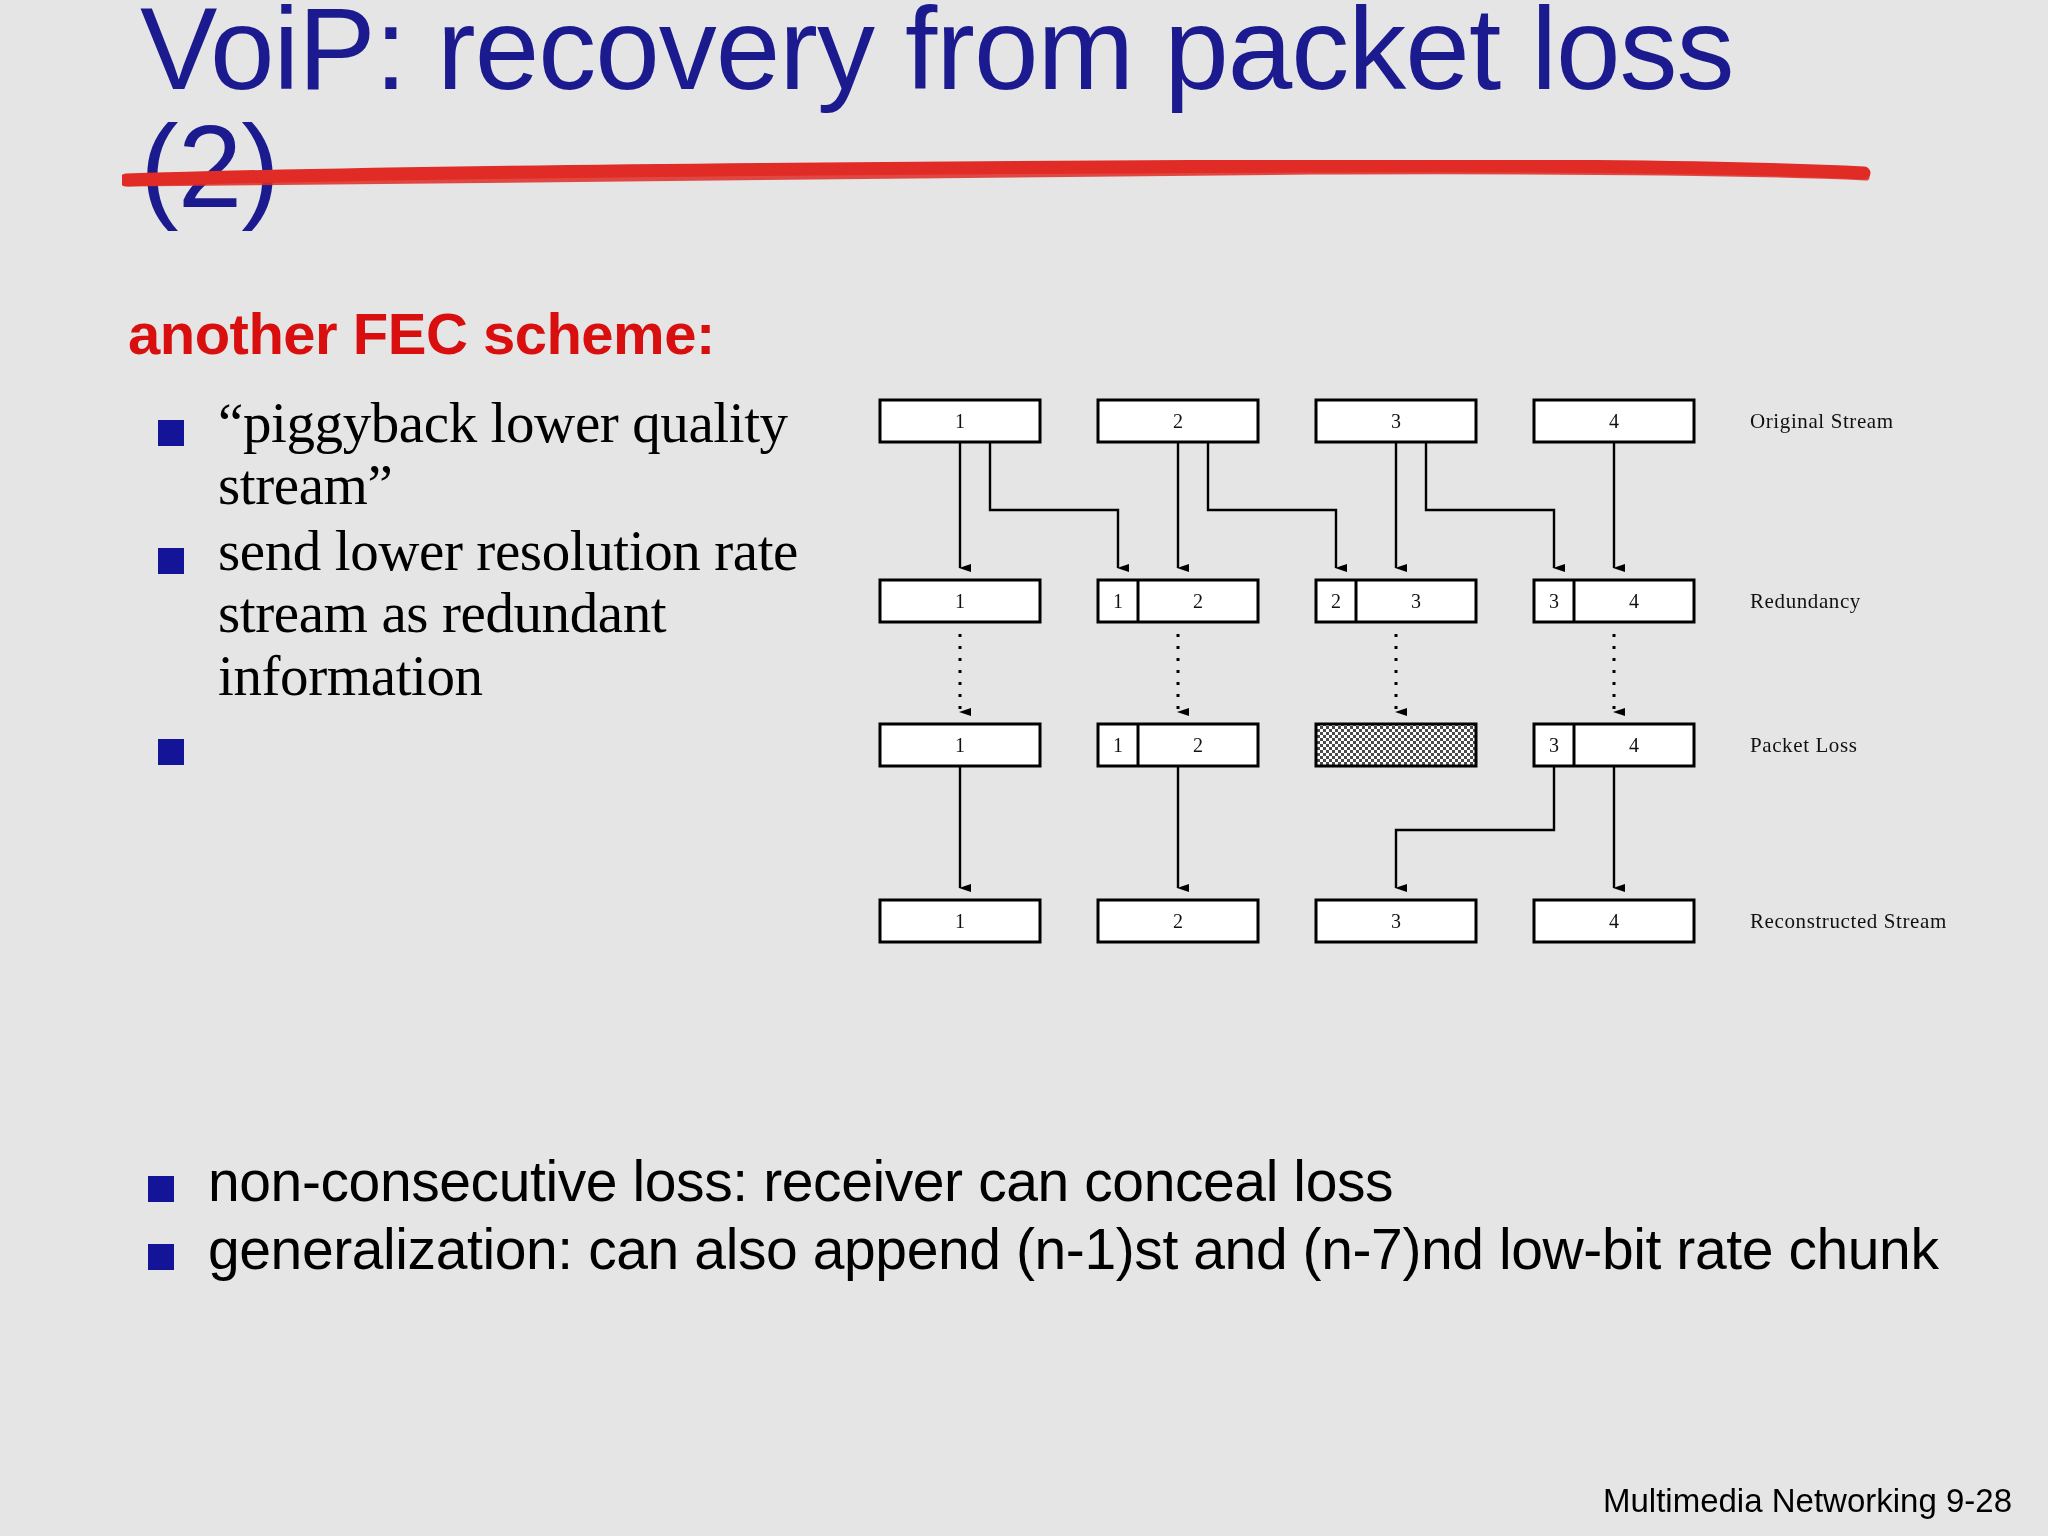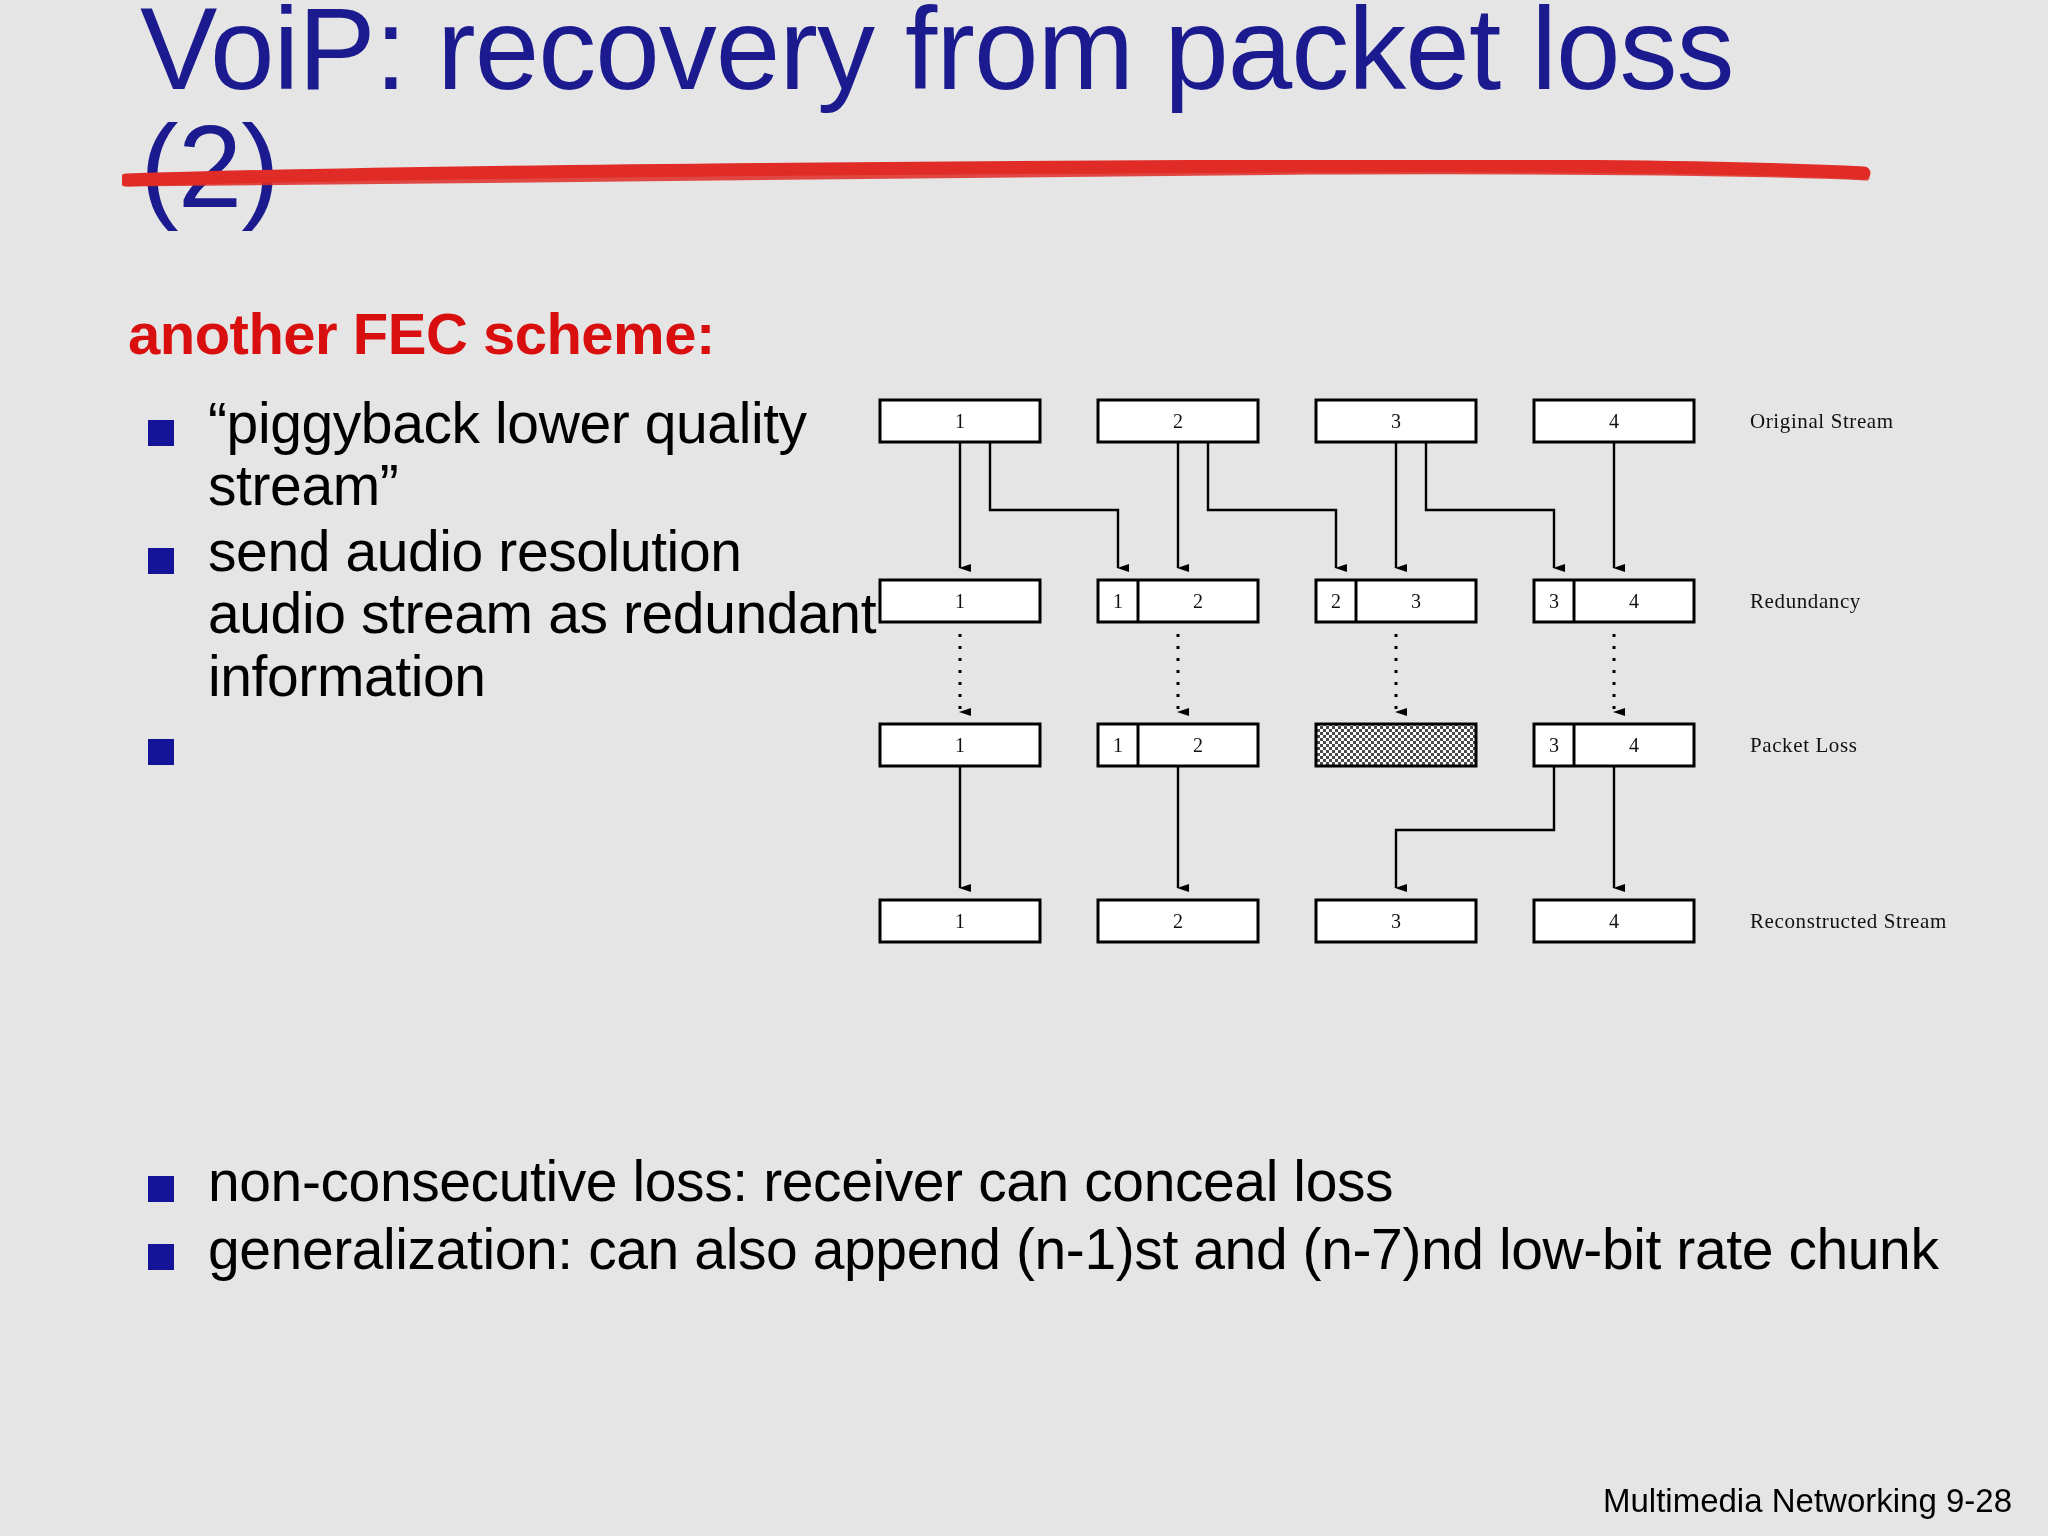--- a/index.html
+++ b/index.html
@@ -49,21 +49,21 @@
     line-height:1.09;
     color:#000;
     letter-spacing:-.4px;
   }
   .bitem .sq{
     position:absolute;
     left:18px; top:28px;
     width:26px;height:26px;
     background:#141499;
   }
-  #col-top{left:130px;top:392px;width:760px;}
+  #col-top{left:140px;top:392px;width:760px;font-family:Liberation Serif, serif;}
   #col-top .bitem{margin-bottom:4px;}
   #col-bottom{left:130px;top:1150px;width:1960px;}
   #col-bottom .bitem{margin-bottom:6px;}
   #col-bottom .sq{top:26px;}
 
   
   #footer{
     position:absolute;
     right:36px; bottom:16px;
     font-size:33px;
@@ -107,21 +107,21 @@
 
   <div id="headline">another FEC scheme:</div>
 
   <ul class="blist" id="col-top">
     <li class="bitem">
       <span class="sq"></span>
       <span>“piggyback lower quality stream”</span>
     </li>
     <li class="bitem">
       <span class="sq"></span>
-      <span>send audio resolution audio stream as redundant information</span>
+      <span>send lower resolution rate stream as redundant information</span>
     </li>
     <li class="bitem">
       <span class="sq"></span>
     </li>
   </ul>
 
   <ul class="blist" id="col-bottom">
     <li class="bitem">
       <span class="sq"></span>
       <span>non-consecutive loss: receiver can conceal loss</span>

